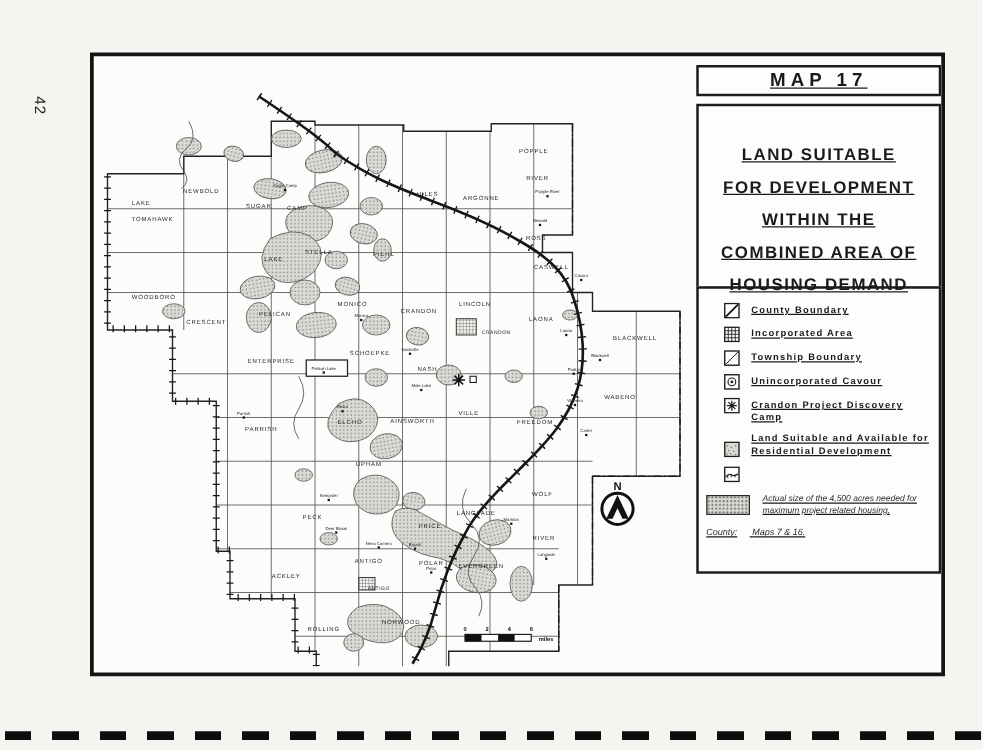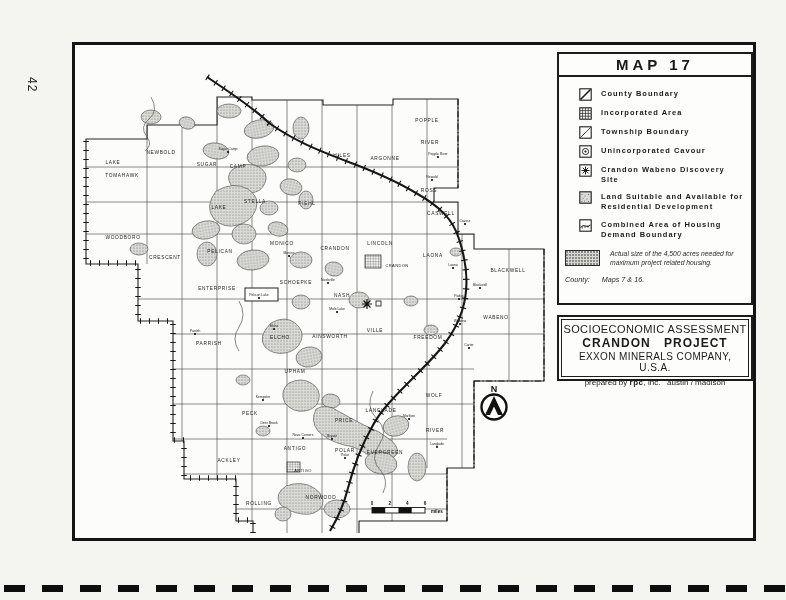--- a/index.html
+++ b/index.html
@@ -17,21 +17,21 @@
   .frame{
     position:absolute;left:72px;top:42px;width:678px;height:493px;
     border:3px solid #141414;background:#fcfcfa;
   }
   .dashline{
     position:absolute;left:4px;top:585px;width:782px;height:7px;
     background:repeating-linear-gradient(90deg,#0d0d0d 0 21px,transparent 21px 38px);
   }
   
   .panel{position:absolute;left:482px;top:7px;width:196px;}
-  .pbox{border:2px solid #1c1c1c;background:#fdfdfb;box-sizing:border-box;}
+  .pbox{border:2px solid #1c1c1c;background:#fdfdfb;box-sizing:border-box;text-decoration:underline;}
   .box-map17{height:25px;display:flex;align-items:center;justify-content:center;
     font-weight:bold;font-size:15px;letter-spacing:4px;}
   .box-title{margin-top:6px;height:148px;text-align:center;
     font-weight:bold;font-size:13.5px;letter-spacing:1.2px;line-height:26px;
     padding-top:26px;}
   .box-legend{margin-top:-2px;height:230px;padding:12px 6px 16px 20px;}
   .lrow{display:flex;align-items:flex-start;margin-bottom:7px;}
   .lrow .ic{flex:0 0 13px;margin-right:9px;margin-top:-1px;}
   .lrow .lt{font-weight:bold;font-size:7.5px;letter-spacing:1px;line-height:10px;width:150px;}
   .acres{display:flex;align-items:flex-start;margin-top:10px;margin-left:-14px;}
@@ -270,20 +270,27 @@
         <text x="302" y="471" text-anchor="middle" class="cty">ANTIGO</text>
       </g>
   </svg>
 
   <div class="panel">
 
     <div class="pbox box-map17">
       <span>MAP 17</span>
     </div>
 
+    <div class="pbox box-title">
+      <div>LAND SUITABLE</div>
+      <div>FOR DEVELOPMENT</div>
+      <div>WITHIN THE</div>
+      <div>COMBINED AREA OF</div>
+      <div>HOUSING DEMAND</div>
+    </div>
 
     <div class="pbox box-legend">
 
       <div class="lrow">
         <svg class="ic" width="13" height="13">
           <rect x="0.8" y="0.8" width="11.4" height="11.4" fill="none" stroke="#1c1c1c" stroke-width="1.1"></rect>
           <path d="M1.5,11.5 L11.5,1.5" stroke="#1c1c1c" stroke-width="1.6"></path>
         </svg>
         <div class="lt">County Boundary</div>
       </div>
@@ -311,24 +318,24 @@
           <circle cx="6.5" cy="6.5" r="1.1" fill="#1c1c1c"></circle>
         </svg>
         <div class="lt">Unincorporated Cavour</div>
       </div>
 
       <div class="lrow">
         <svg class="ic" width="13" height="13">
           <rect x="0.8" y="0.8" width="11.4" height="11.4" fill="none" stroke="#1c1c1c" stroke-width="1.1"></rect>
           <path d="M6.5,2.5 V10.5 M2.5,6.5 H10.5 M3.7,3.7 L9.3,9.3 M9.3,3.7 L3.7,9.3" stroke="#1c1c1c" stroke-width="1"></path>
         </svg>
-        <div class="lt">Crandon Wabeno Discovery Site</div>
-      </div>
-
-      <div class="lrow" style="margin-top:0;">
+        <div class="lt">Crandon Project Discovery Camp</div>
+      </div>
+
+      <div class="lrow" style="margin-top:0;align-items:flex-end;">
         <svg class="ic" width="13" height="13">
           <rect x="0.8" y="0.8" width="11.4" height="11.4" fill="#d9d9d5" stroke="#1c1c1c" stroke-width="1.1"></rect>
           <g fill="#70706c">
             <circle cx="3" cy="3.5" r="0.6"></circle>
               <circle cx="6" cy="5" r="0.6"></circle>
               <circle cx="9.5" cy="3.5" r="0.6"></circle>
             <circle cx="4" cy="7.5" r="0.6"></circle>
               <circle cx="8" cy="8" r="0.6"></circle>
               <circle cx="5.5" cy="10" r="0.6"></circle>
             <circle cx="9.5" cy="10.5" r="0.6"></circle>
@@ -337,43 +344,30 @@
         </svg>
         <div class="lt">Land Suitable and Available for Residential Development</div>
       </div>
 
       <div class="lrow" style="margin-top:8px;">
         <svg class="ic" width="13" height="13">
           <rect x="0.8" y="0.8" width="11.4" height="11.4" fill="none" stroke="#1c1c1c" stroke-width="1.1"></rect>
           <path d="M1.5,8.5 Q4,5.5 6.5,7 T11.5,6" stroke="#1c1c1c" stroke-width="1" fill="none"></path>
           <path d="M3.2,7.2 V9.6 M6,6.6 V9 M9,6.4 V8.8" stroke="#1c1c1c" stroke-width="0.7"></path>
         </svg>
-        <div class="lt">Combined Area of Housing Demand Boundary</div>
       </div>
 
       <div class="acres">
         <div class="sw"></div>
         <div class="at">Actual size of the 4,500 acres needed for maximum project related housing.</div>
       </div>
 
       <div class="srcline">
         <b>County:</b>
         <span>Maps 7 &amp; 16.</span>
       </div>
     </div>
 
-    <div class="pbox box-attrib">
-      <div class="attrib-inner">
-        <div class="a1">SOCIOECONOMIC ASSESSMENT</div>
-        <div class="a2">CRANDON PROJECT</div>
-        <div class="a3">EXXON MINERALS COMPANY, U.S.A.</div>
-        <div class="a4">
-          <span>prepared by</span>
-          <span class="rpc">rpc</span><span>, inc.</span>
-          &nbsp;&nbsp;<span>austin / madison</span>
-        </div>
-      </div>
-    </div>
 
   </div>
 </div>
 
 <div class="dashline"></div>
 
 </body></html>

